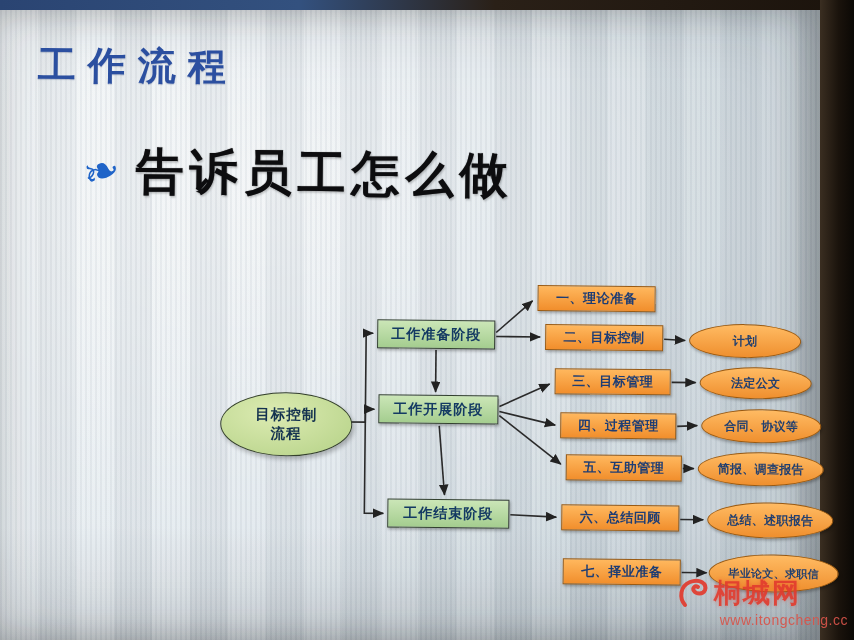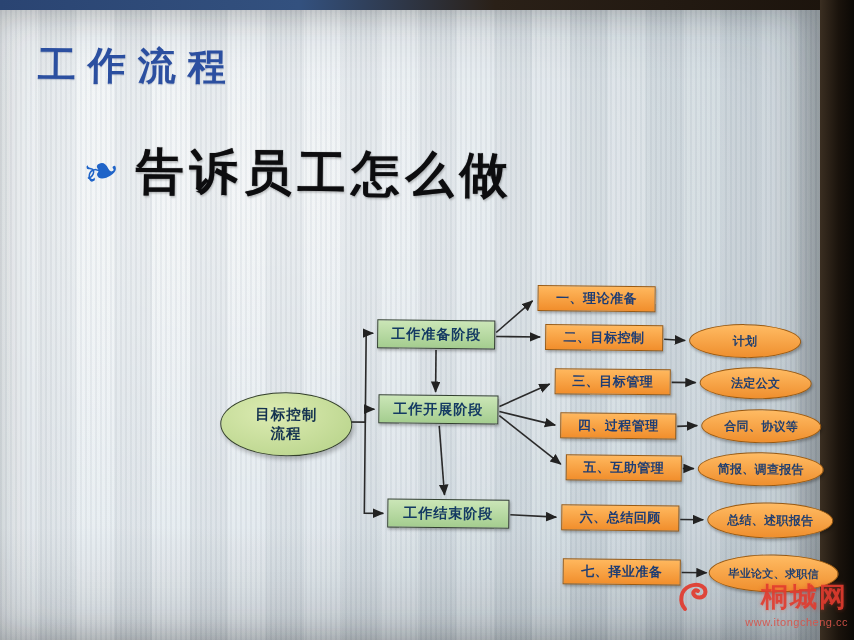--- a/index.html
+++ b/index.html
@@ -65,26 +65,26 @@
     border:1px solid #9a5a12;border-radius:50%;
     color:#23406f;font-weight:700;font-size:12px;letter-spacing:0.3px;
     box-shadow:1px 2px 3px rgba(0,0,0,0.28);
   }
   svg.connectors{position:absolute;left:0;top:0;}
 
   .watermark{
     position:absolute;right:6px;bottom:12px;width:172px;z-index:5;
     color:#e23b2e;opacity:0.92;
   }
-  .wm-row{display:flex;align-items:center;justify-content:space-between;gap:4px;}
+  .wm-row{display:flex;align-items:center;justify-content:flex-start;gap:4px;}
   .wm-brand{
     font-family:"Liberation Serif", serif;font-size:27px;font-weight:700;
     letter-spacing:2px;color:#e23b2e;text-shadow:0 0 4px rgba(226,59,46,0.5);
   }
-  .wm-url{font-size:11px;color:#d8544a;text-align:right;margin-top:1px;letter-spacing:0.5px;}
+  .wm-url{font-size:14px;color:#d8544a;text-align:right;margin-top:1px;letter-spacing:0.5px;}
 </style>
 </head>
 <body>
 
 <div class="photo">
   <div class="slide"></div>
   <div class="band-top"></div>
   <div class="band-right"></div>
 
   <div class="content">

